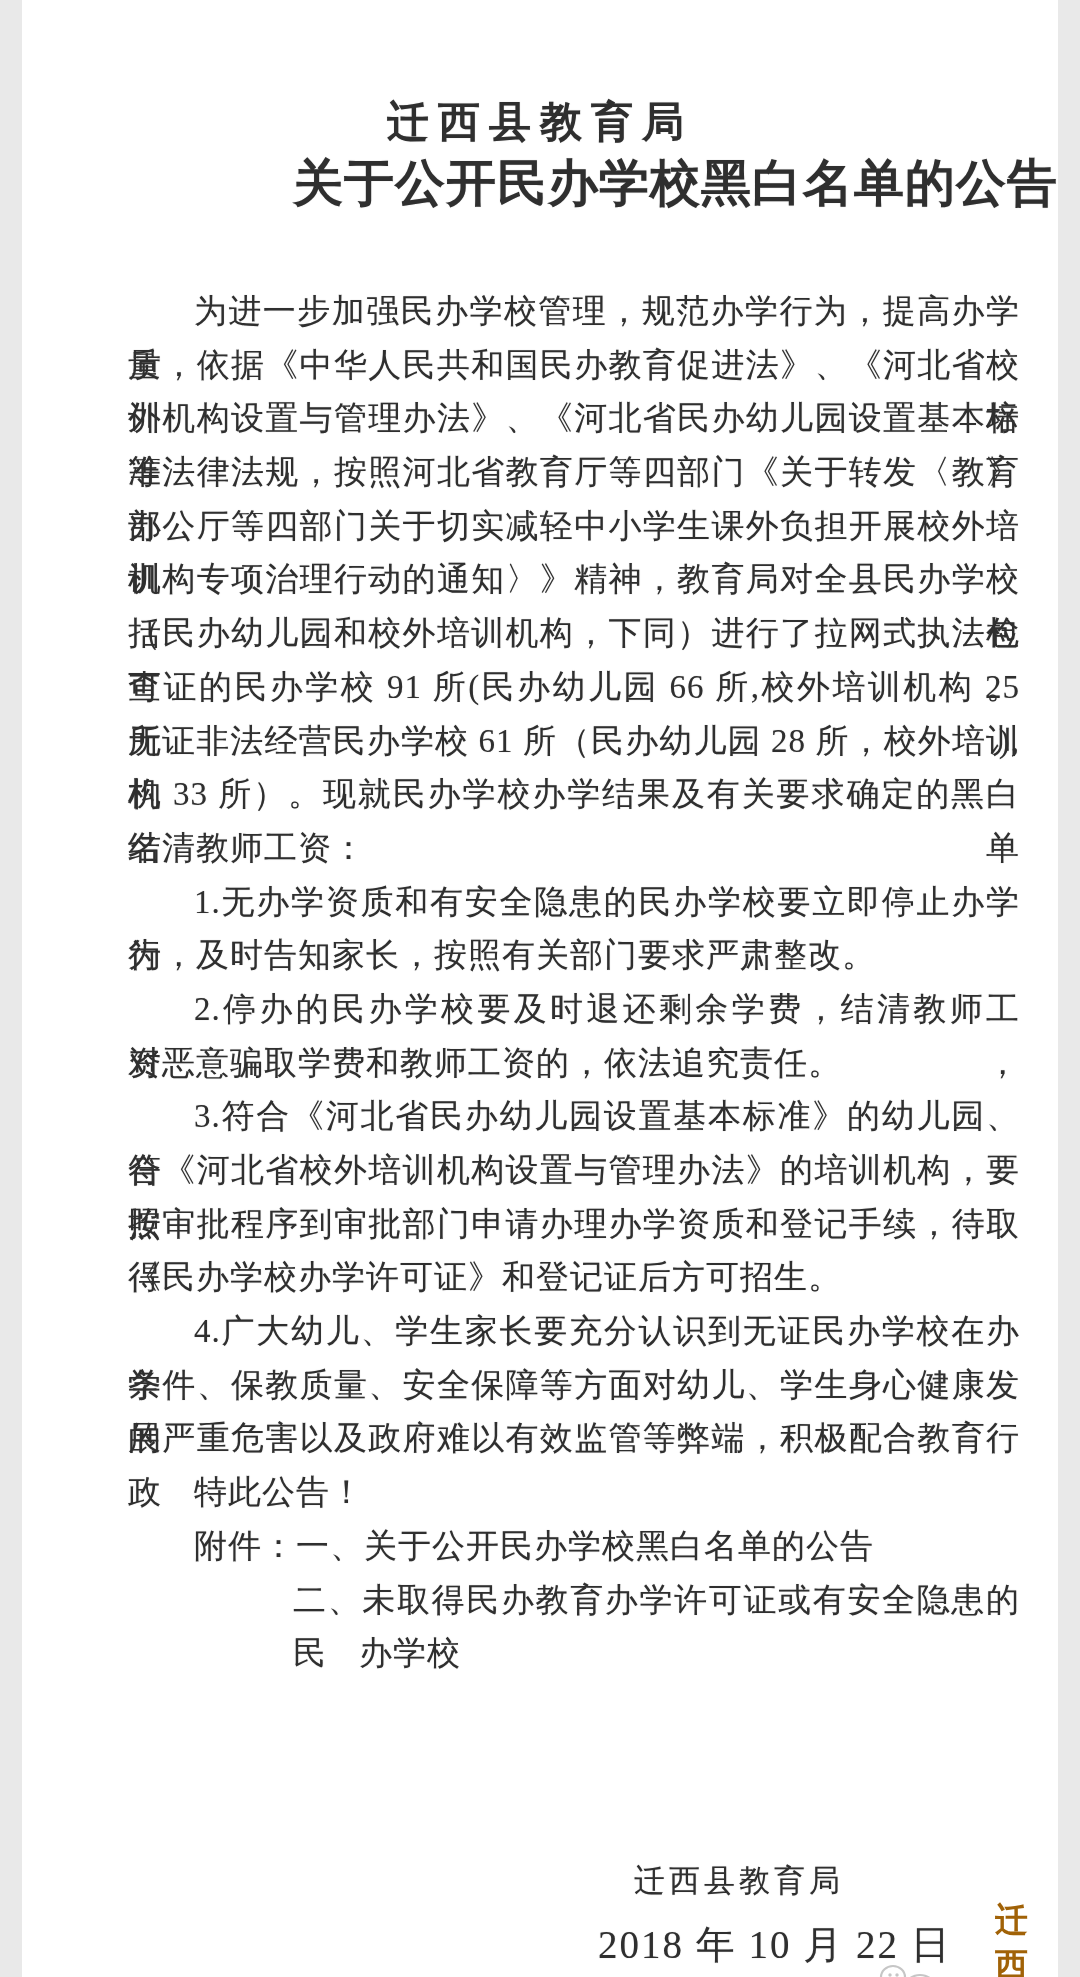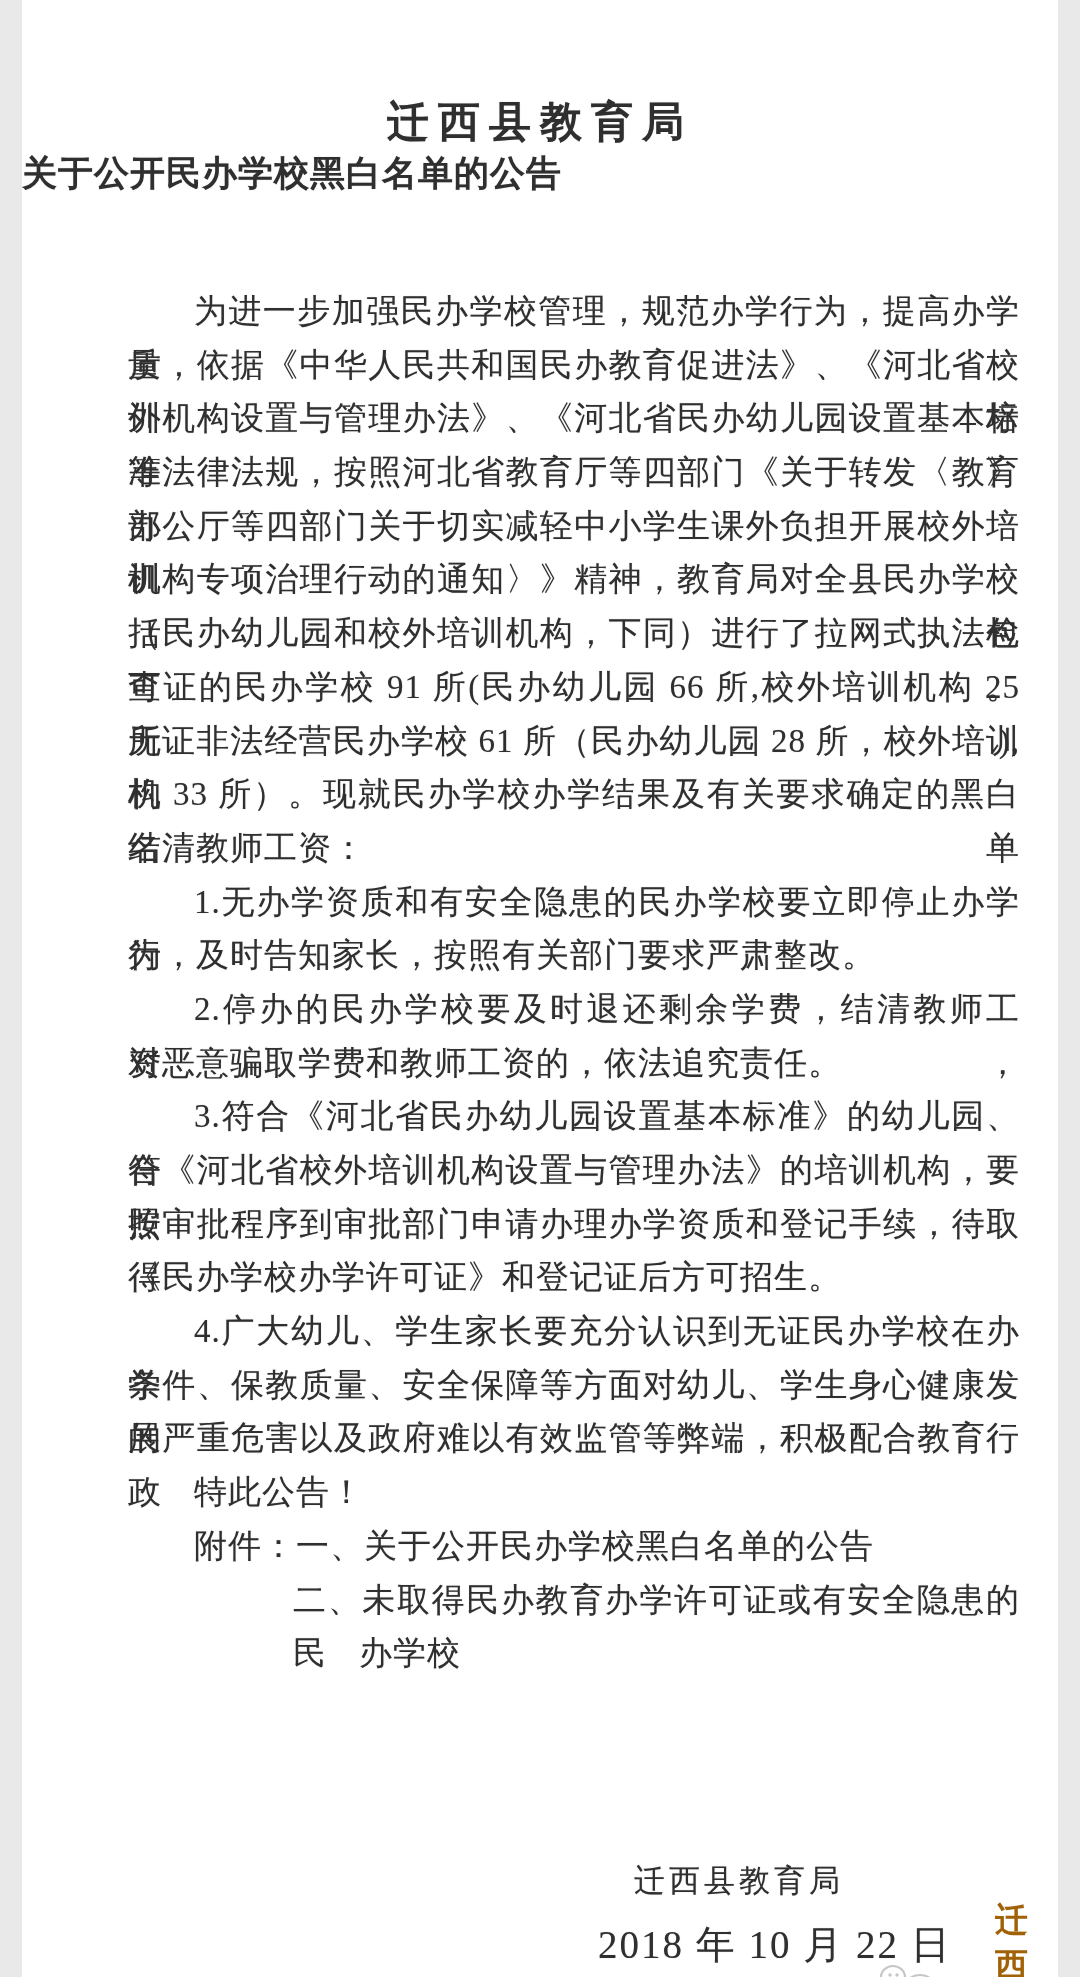--- a/index.html
+++ b/index.html
@@ -12,21 +12,21 @@
     color:#2f2f2f;
     text-shadow:0 0 1px rgba(70,70,70,.38);
     overflow:hidden;
   }
   .title-line1{
     position:absolute;top:94px;left:0;width:100%;
     text-align:center;font-size:42px;font-weight:bold;letter-spacing:9px;
   }
   .title-line2{
     position:absolute;top:150px;left:0;width:100%;
-    text-align:left;font-size:35px;font-weight:bold;letter-spacing:1px;
+    text-align:right;font-size:50px;font-weight:bold;letter-spacing:1px;
   }
   .doc-body{
     position:absolute;left:106px;top:260px;width:892px;
     font-size:33px;
     margin-top:25px;
   }
   .line{
     line-height:53.7px;height:53.7px;
     letter-spacing:1px;
   }

